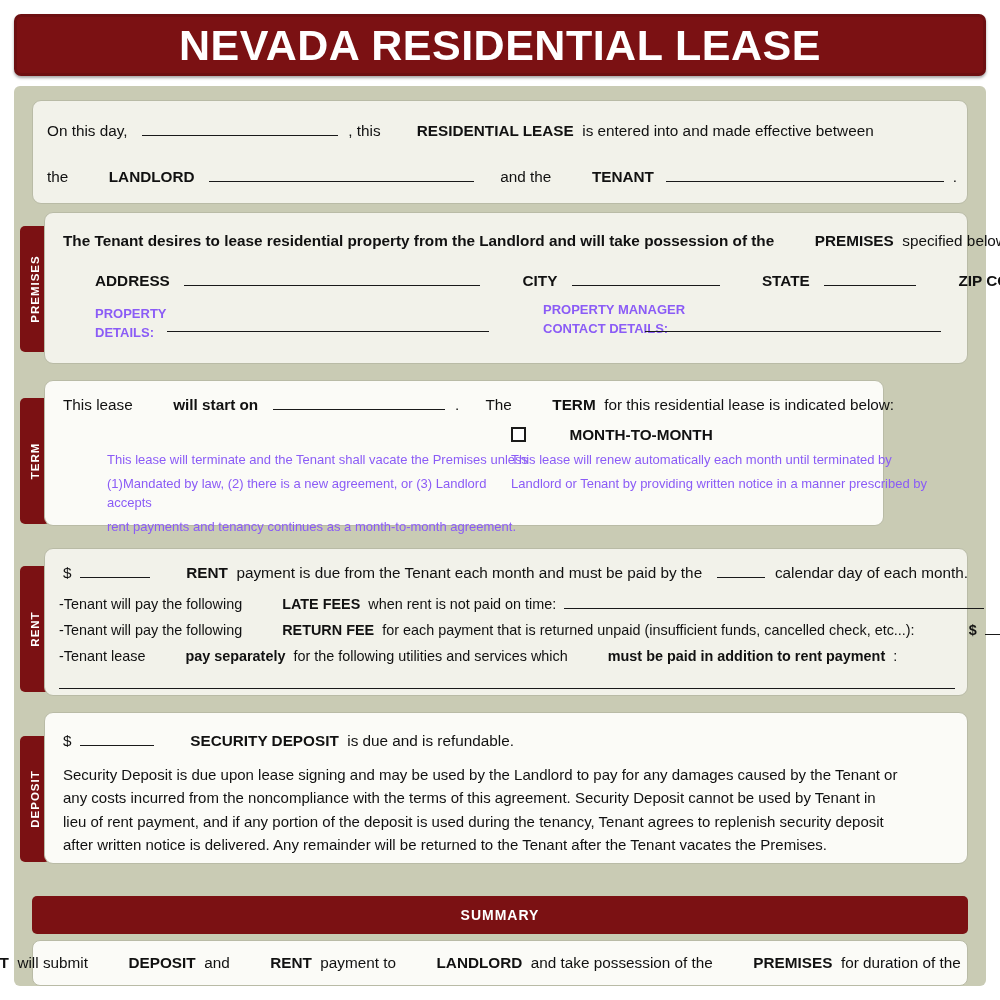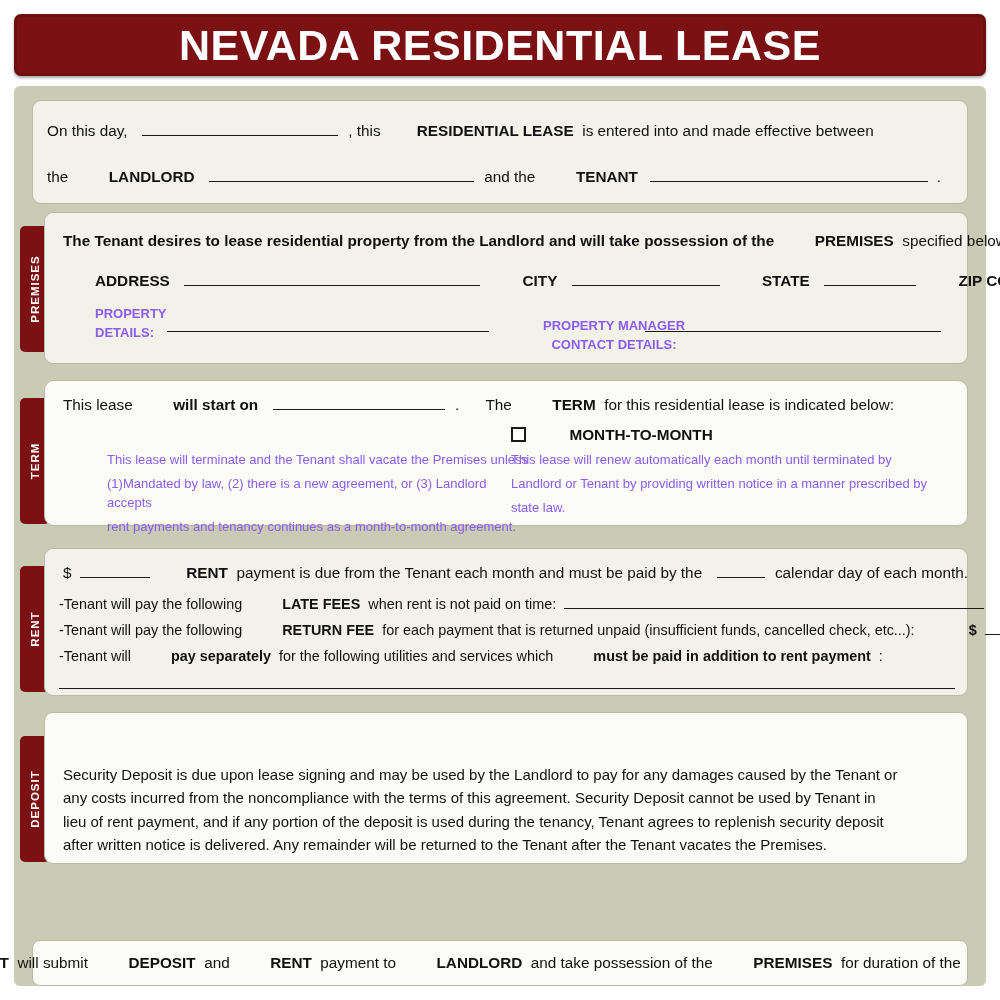--- a/index.html
+++ b/index.html
@@ -132,21 +132,21 @@
       <span style="white-space: pre;">On this day, </span>
       <span class="line" style="width:196px; margin:0 6px;"></span>
       <span style="white-space: pre;">, this</span>
       <span class="b" style="white-space: pre;">RESIDENTIAL LEASE </span>
       <span style="white-space: pre;">is entered into and made effective between </span>
     </div>
     <div class="txt" style="position:absolute; left:14px; top:66px; white-space:nowrap;">
       <span style="white-space: pre;">the </span>
       <span class="b" style="white-space: pre;">LANDLORD </span>
       <span class="line" style="width:265px; margin:0 6px;"></span>
-      <span style="white-space: pre;">and the </span>
+      <span style="white-space: pre; margin-left: 16px;">and the </span>
       <span class="b" style="white-space: pre;">TENANT </span>
       <span class="line" style="width:278px; margin:0 4px;"></span>
       <span style="white-space: pre;">.</span>
     </div>
   </div>
 
   <div class="side-tab" style="left:20px; top:226px; height:126px;">
     <span>PREMISES</span>
   </div>
   <div class="card" style="left:44px; top:212px; width:924px; height:152px;">
@@ -166,33 +166,33 @@
       <span class="line" style="width:62px; margin:0 6px;"></span>
     </div>
 
     <div class="sm b" style="position:absolute; left:18px; top:92px;">
       <div>PROPERTY</div>
       <div>DETAILS:</div>
     </div>
     <div style="position:absolute; left:122px; top:105px; width:322px;">
       <div class="dotline"></div>
     </div>
-    <div class="sm b" style="position:absolute; left:466px; top:104px;text-align:center;">
+    <div class="sm b" style="position:absolute; left:466px; top:88px;">
       <div>PROPERTY MANAGER</div>
       <div>CONTACT DETAILS:</div>
     </div>
     <div style="position:absolute; left:600px; top:105px; width:296px;">
       <div class="dotline"></div>
     </div>
   </div>
 
   <div class="side-tab" style="left:20px; top:398px; height:126px;">
     <span>TERM</span>
   </div>
-  <div class="card white" style="left:44px; top:380px; width:924px; height:146px;border-radius:10px;">
+  <div class="card white" style="left:44px; top:380px; width:840px; height:146px;">
     <div class="txt" style="position:absolute; left:18px; top:14px; white-space:nowrap;">
       <span style="white-space: pre;">This lease </span>
       <span class="b" style="white-space: pre;">will start on </span>
       <span class="line" style="width:172px; margin:0 6px;"></span>
       <span style="white-space: pre;">.</span>
       <span style="display:inline-block; width:18px;"></span>
       <span style="white-space: pre;">The </span>
       <span class="b" style="white-space: pre;">TERM </span>
       <span style="white-space: pre;">for this residential lease is indicated below: </span>
     </div>
@@ -203,21 +203,20 @@
       <div style="margin-top:5px;">rent payments and tenancy continues as a month-to-month agreement.</div>
     </div>
 
     <div style="position:absolute; left:466px; top:44px; white-space:nowrap;">
       <span class="chk"></span>
       <span class="txt b">MONTH-TO-MONTH</span>
     </div>
     <div class="sm" style="position:absolute; left:466px; top:70px; width:436px;">
       <div>This lease will renew automatically each month until terminated by</div>
       <div style="margin-top:5px;">Landlord or Tenant by providing written notice in a manner prescribed by</div>
-      <div style="margin-top:5px;">state law.</div>
     </div>
   </div>
 
   <div class="side-tab" style="left:20px; top:566px; height:126px;">
     <span>RENT</span>
   </div>
   <div class="card" style="left:44px; top:548px; width:924px; height:148px;">
     <div class="txt" style="position:absolute; left:18px; top:14px; white-space:nowrap;">
       <span style="white-space: pre;">$ </span>
       <span class="line" style="width:70px;"></span>
@@ -237,44 +236,53 @@
     <div class="txt" style="position:absolute; left:14px; top:72px; white-space:nowrap; font-size:14.4px;">
       <span style="white-space: pre;">-Tenant will pay the following </span>
       <span class="b" style="white-space: pre;">RETURN FEE </span>
       <span style="white-space: pre;">for each payment that is returned unpaid (insufficient funds, cancelled check, etc...): </span>
       <span style="display:inline-block;width:10px;"></span>
       <span class="b" style="white-space: pre;">$ </span>
       <span class="line" style="width:56px;"></span>
     </div>
 
     <div class="txt" style="position:absolute; left:14px; top:98px; white-space:nowrap; font-size:14.4px;">
-      <span style="white-space: pre;">-Tenant will </span>
+      <span style="white-space: pre;">-Tenant lease </span>
       <span class="b" style="white-space: pre;">pay separately </span>
       <span style="white-space: pre;">for the following utilities and services which </span>
       <span class="b" style="white-space: pre;">must be paid in addition to rent payment </span>
       <span style="white-space: pre;">:</span>
     </div>
 
     <div style="position:absolute; left:14px; top:126px; width:896px;">
       <div class="dotline"></div>
     </div>
   </div>
 
   <div class="side-tab" style="left:20px; top:736px; height:126px;">
     <span>DEPOSIT</span>
   </div>
   <div class="card white" style="left:44px; top:712px; width:924px; height:152px;">
+    <div class="txt" style="position:absolute; left:18px; top:18px; white-space:nowrap;">
+      <span style="white-space: pre;">$ </span>
+      <span class="line" style="width:74px;"></span>
+      <span class="b" style="white-space: pre;">SECURITY DEPOSIT </span>
+      <span style="white-space: pre;">is due and is refundable. </span>
+    </div>
     <div class="txt" style="position:absolute; left:18px; top:50px; width:888px; font-size:15px; line-height:1.55;">
       <div>Security Deposit is due upon lease signing and may be used by the Landlord to pay for any damages caused by the Tenant or</div>
       <div>any costs incurred from the noncompliance with the terms of this agreement. Security Deposit cannot be used by Tenant in</div>
       <div>lieu of rent payment, and if any portion of the deposit is used during the tenancy, Tenant agrees to replenish security deposit</div>
       <div>after written notice is delivered. Any remainder will be returned to the Tenant after the Tenant vacates the Premises.</div>
     </div>
   </div>
 
+  <div class="summary-bar" style="left:32px; top:896px; width:936px; height:38px;">
+    <span>SUMMARY</span>
+  </div>
   <div class="summary-card" style="left:32px; top:940px; width:936px; height:46px;">
     <div class="txt" style="white-space:nowrap;">
       <span class="b" style="white-space: pre;">TENANT </span>
       <span style="white-space: pre;">will submit </span>
       <span class="b" style="white-space: pre;">DEPOSIT </span>
       <span style="white-space: pre;">and </span>
       <span class="b" style="white-space: pre;">RENT </span>
       <span style="white-space: pre;">payment to </span>
       <span class="b" style="white-space: pre;">LANDLORD </span>
       <span style="white-space: pre;">and take possession of the </span>

